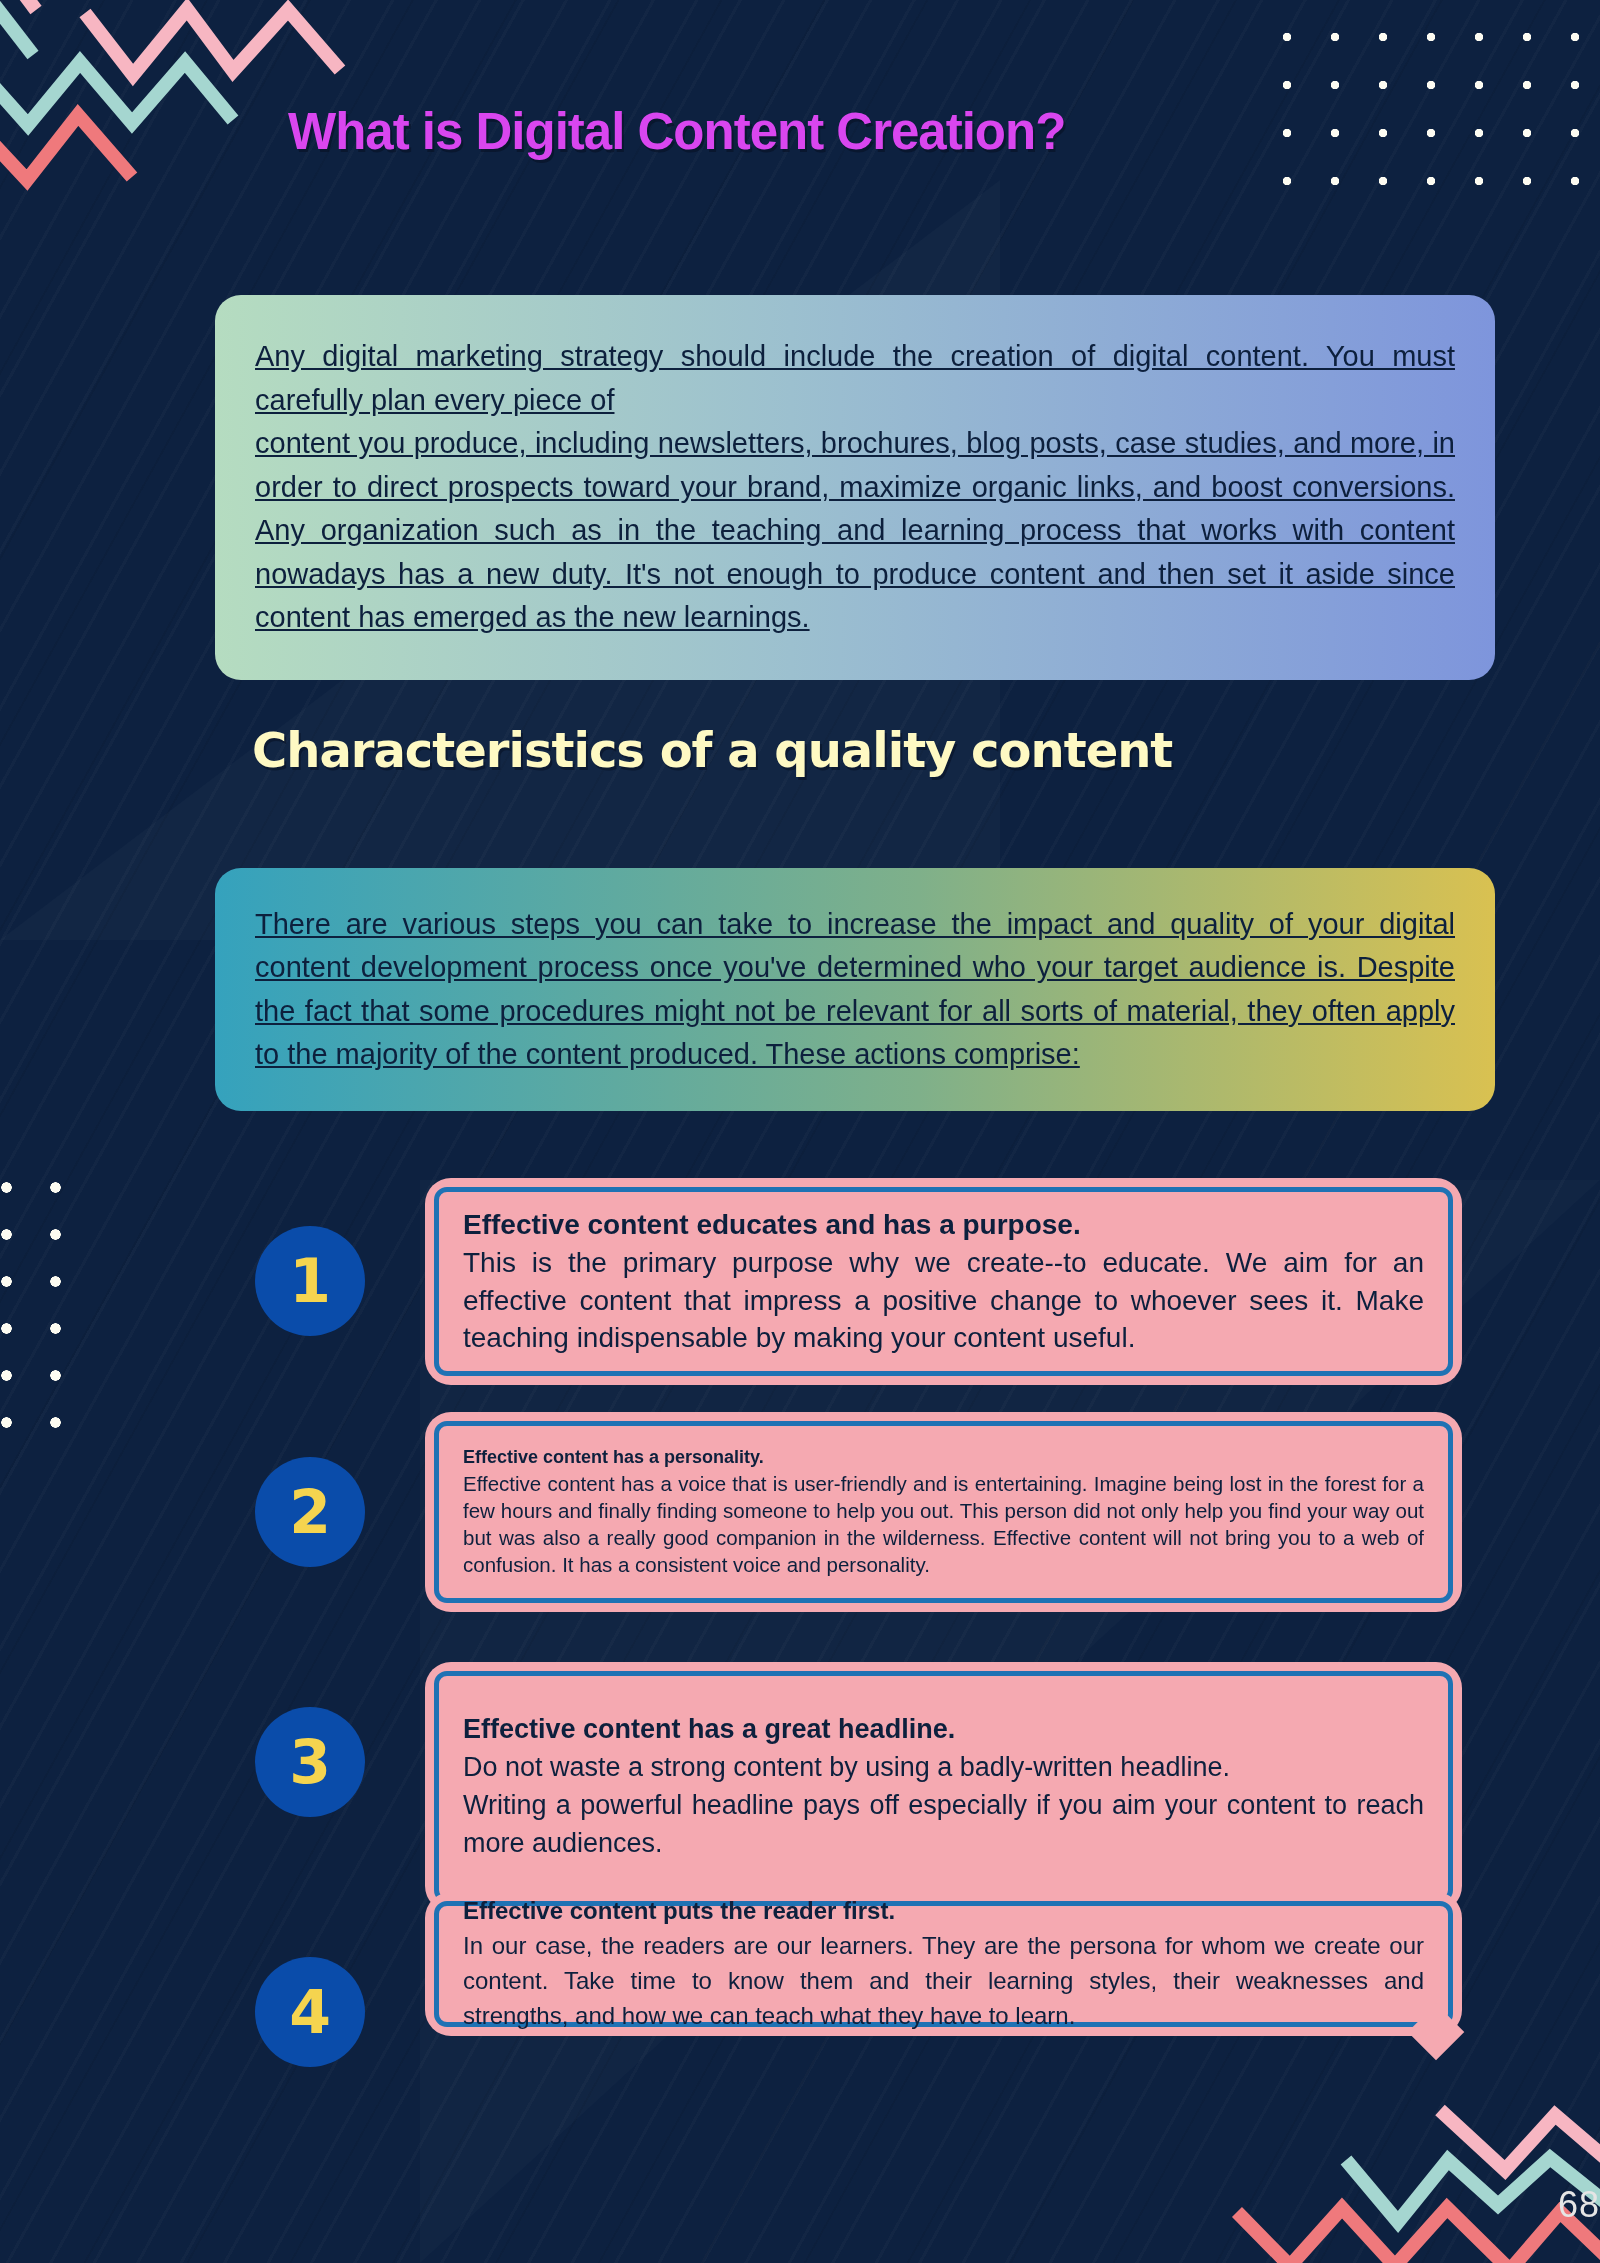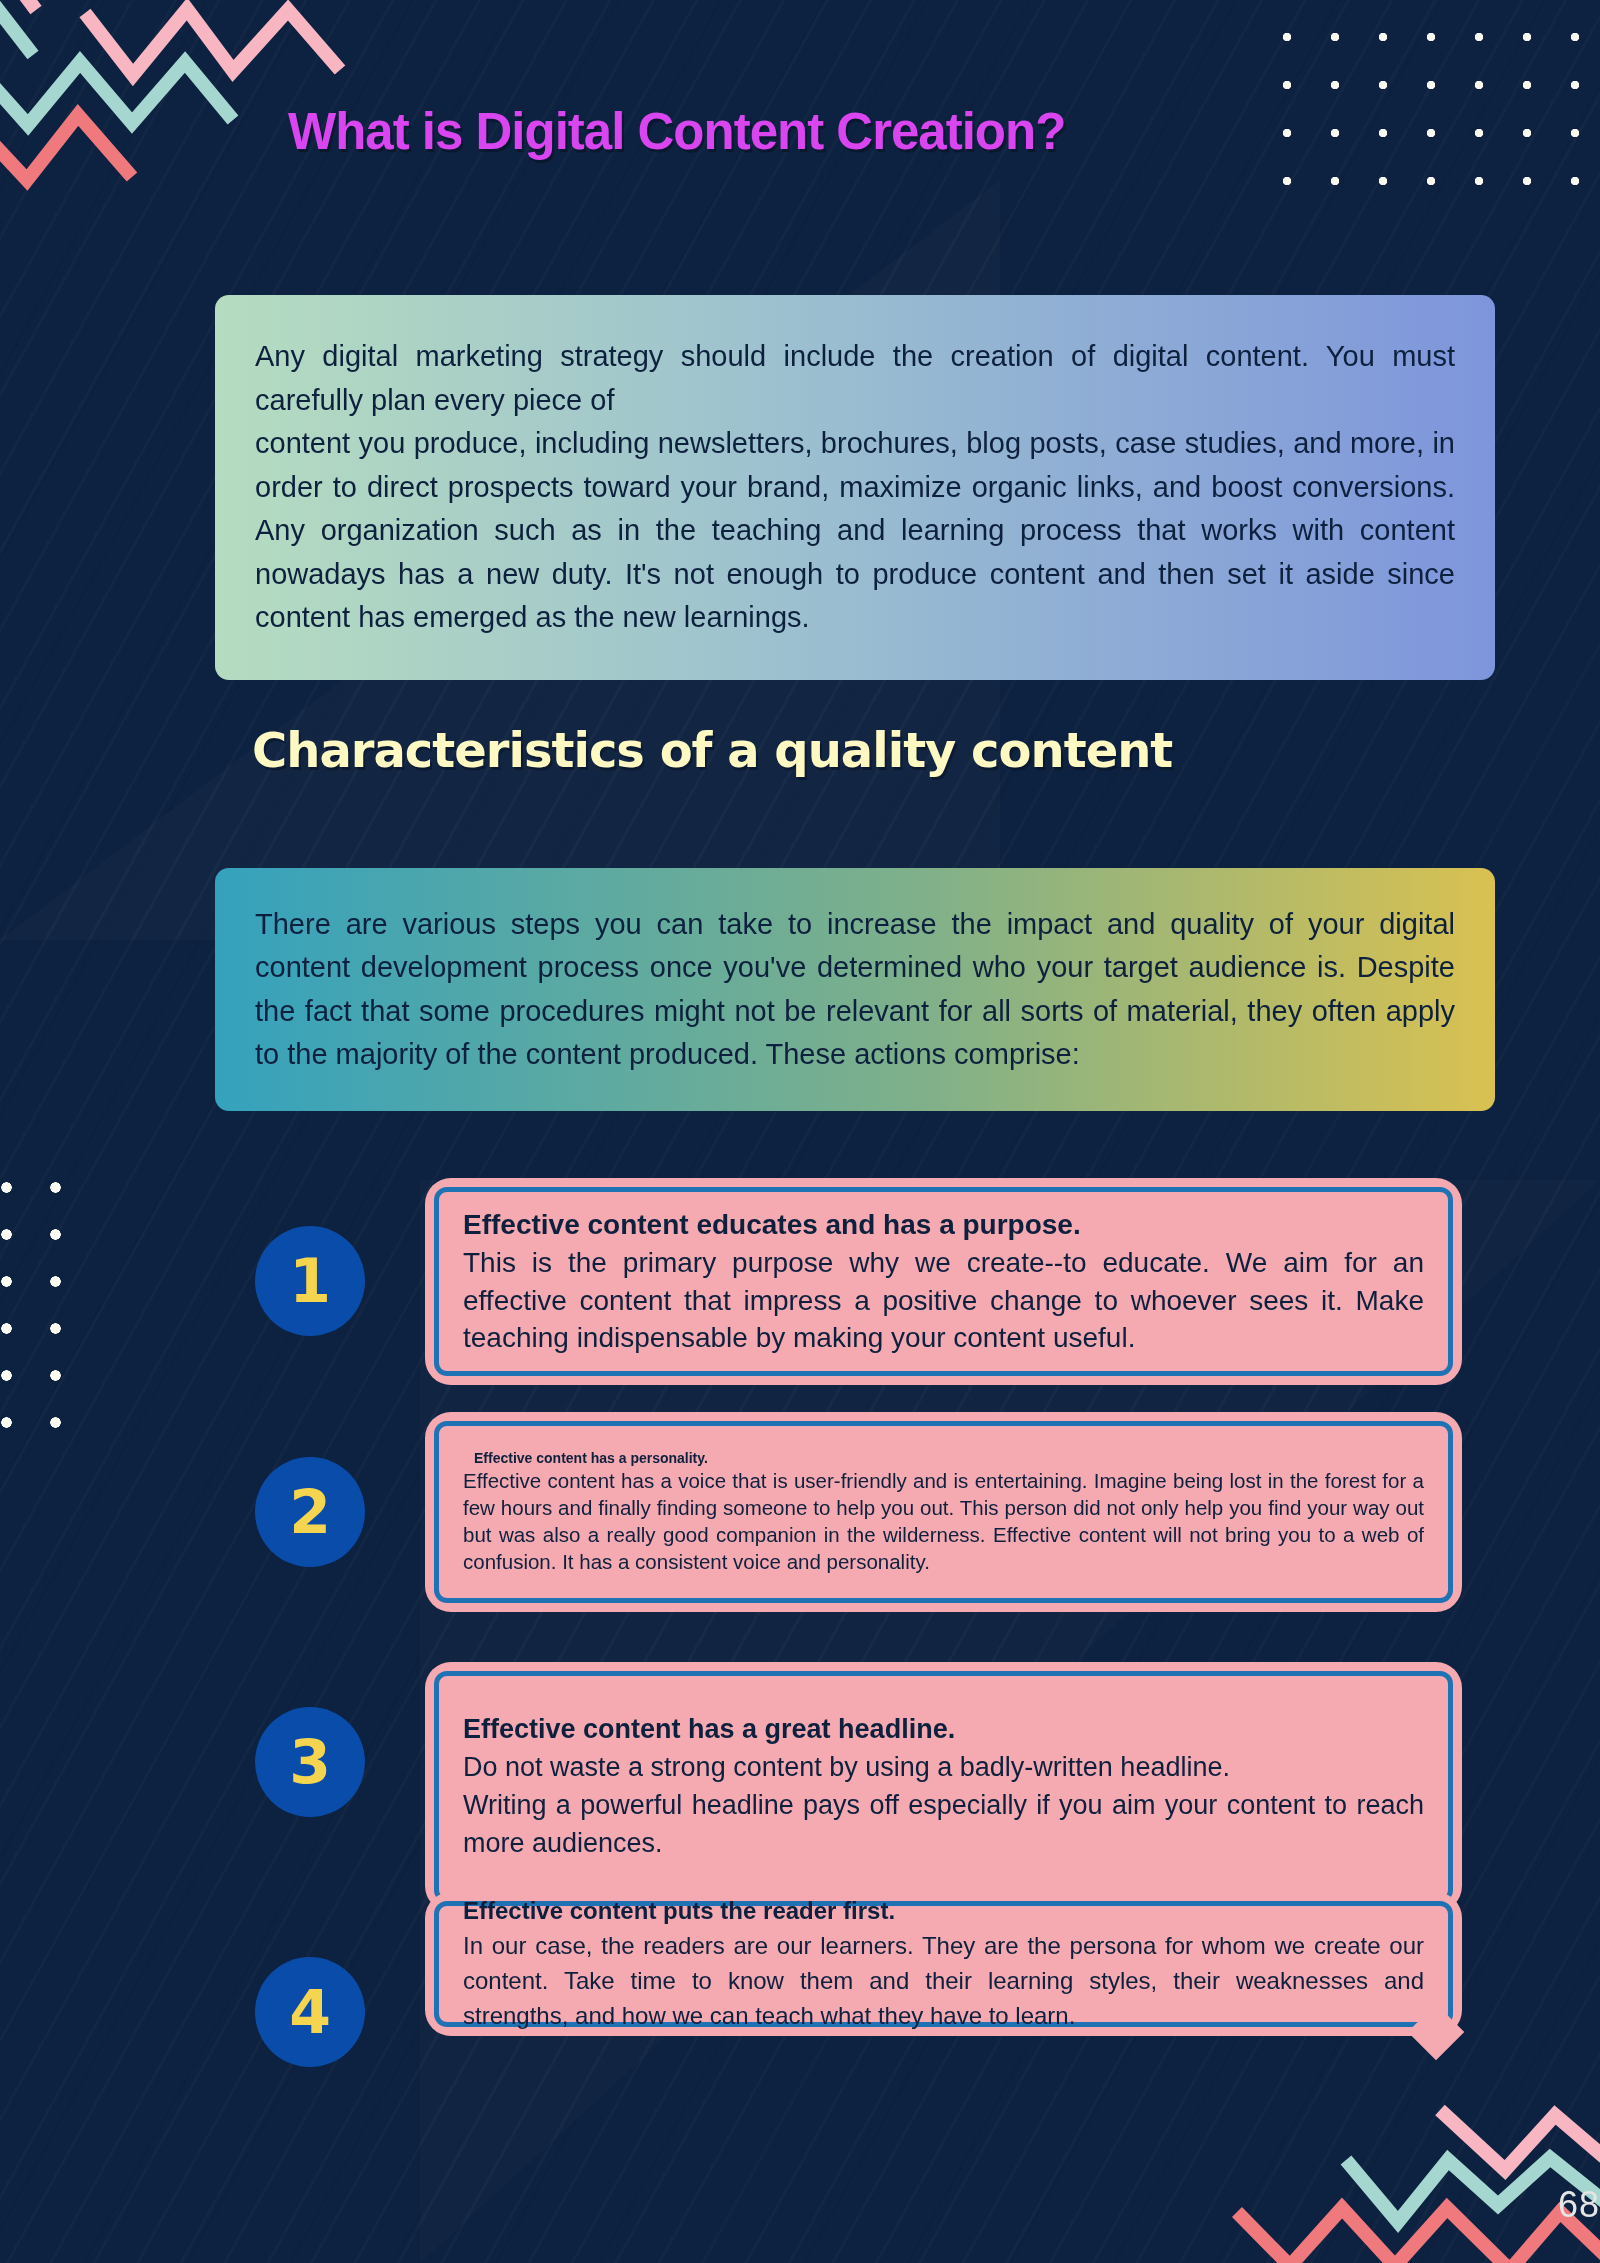--- a/index.html
+++ b/index.html
@@ -41,23 +41,24 @@
   }
   .h2{
     position:absolute;left:252px;top:722px;width:1000px;
     font-family:"DejaVu Sans",sans-serif;font-weight:800;
     font-size:48px;line-height:1.2;letter-spacing:-1px;color:#fef9c3;
     text-shadow:2px 3px 0 rgba(4,12,26,0.45);
   }
 
   .grad-box{
     position:absolute;left:215px;width:1280px;box-sizing:border-box;
-    border-radius:14px;color:#0d203d;
+    border-radius:26px;color:#0d203d;
     display:flex;flex-direction:column;justify-content:center;
     padding:26px 40px;
+    text-decoration:underline;
   }
   .grad-box p{margin:0;text-align:justify;font-size:29px;line-height:1.5;}
   .intro-box{top:295px;height:385px;background:linear-gradient(90deg,#b5dcc0 0%,#9cc0cf 45%,#7e95dc 100%);}
   .section-box{top:868px;height:243px;background:linear-gradient(90deg,#35a2bd 0%,#7fb08a 55%,#d9c151 100%);}
 
   .item{position:absolute;left:0;width:1600px;}
   .num-circle{
     position:absolute;left:255px;width:110px;height:110px;border-radius:50%;
     background:#0a4caa;display:flex;align-items:center;justify-content:center;
   }
@@ -76,21 +77,21 @@
   .item-title{margin:0;font-weight:700;}
   .item-body{margin:0;text-align:justify;white-space:pre-line;}
 
   .item-1 .pink-box{top:1178px;height:207px;}
   .item-1 .num-circle{top:1226px;}
   .item-1 .item-title{font-size:28px;line-height:1.35;}
   .item-1 .item-body{font-size:28px;line-height:1.35;}
 
   .item-2 .pink-box{top:1412px;height:200px;}
   .item-2 .num-circle{top:1457px;}
-  .item-2 .item-title{font-size:14px;line-height:1.3;margin-left:11px;}
+  .item-2 .item-title{font-size:18px;line-height:1.3;}
   .item-2 .item-body{font-size:20.5px;line-height:1.32;}
 
   .item-3 .pink-box{top:1662px;height:250px;}
   .item-3 .num-circle{top:1707px;}
   .item-3 .item-title{font-size:27px;line-height:1.4;}
   .item-3 .item-body{font-size:27px;line-height:1.4;}
 
   .item-4 .pink-box{top:1892px;height:144px;}
   .item-4 .num-circle{top:1957px;}
   .item-4 .item-title{font-size:24px;line-height:1.45;}

